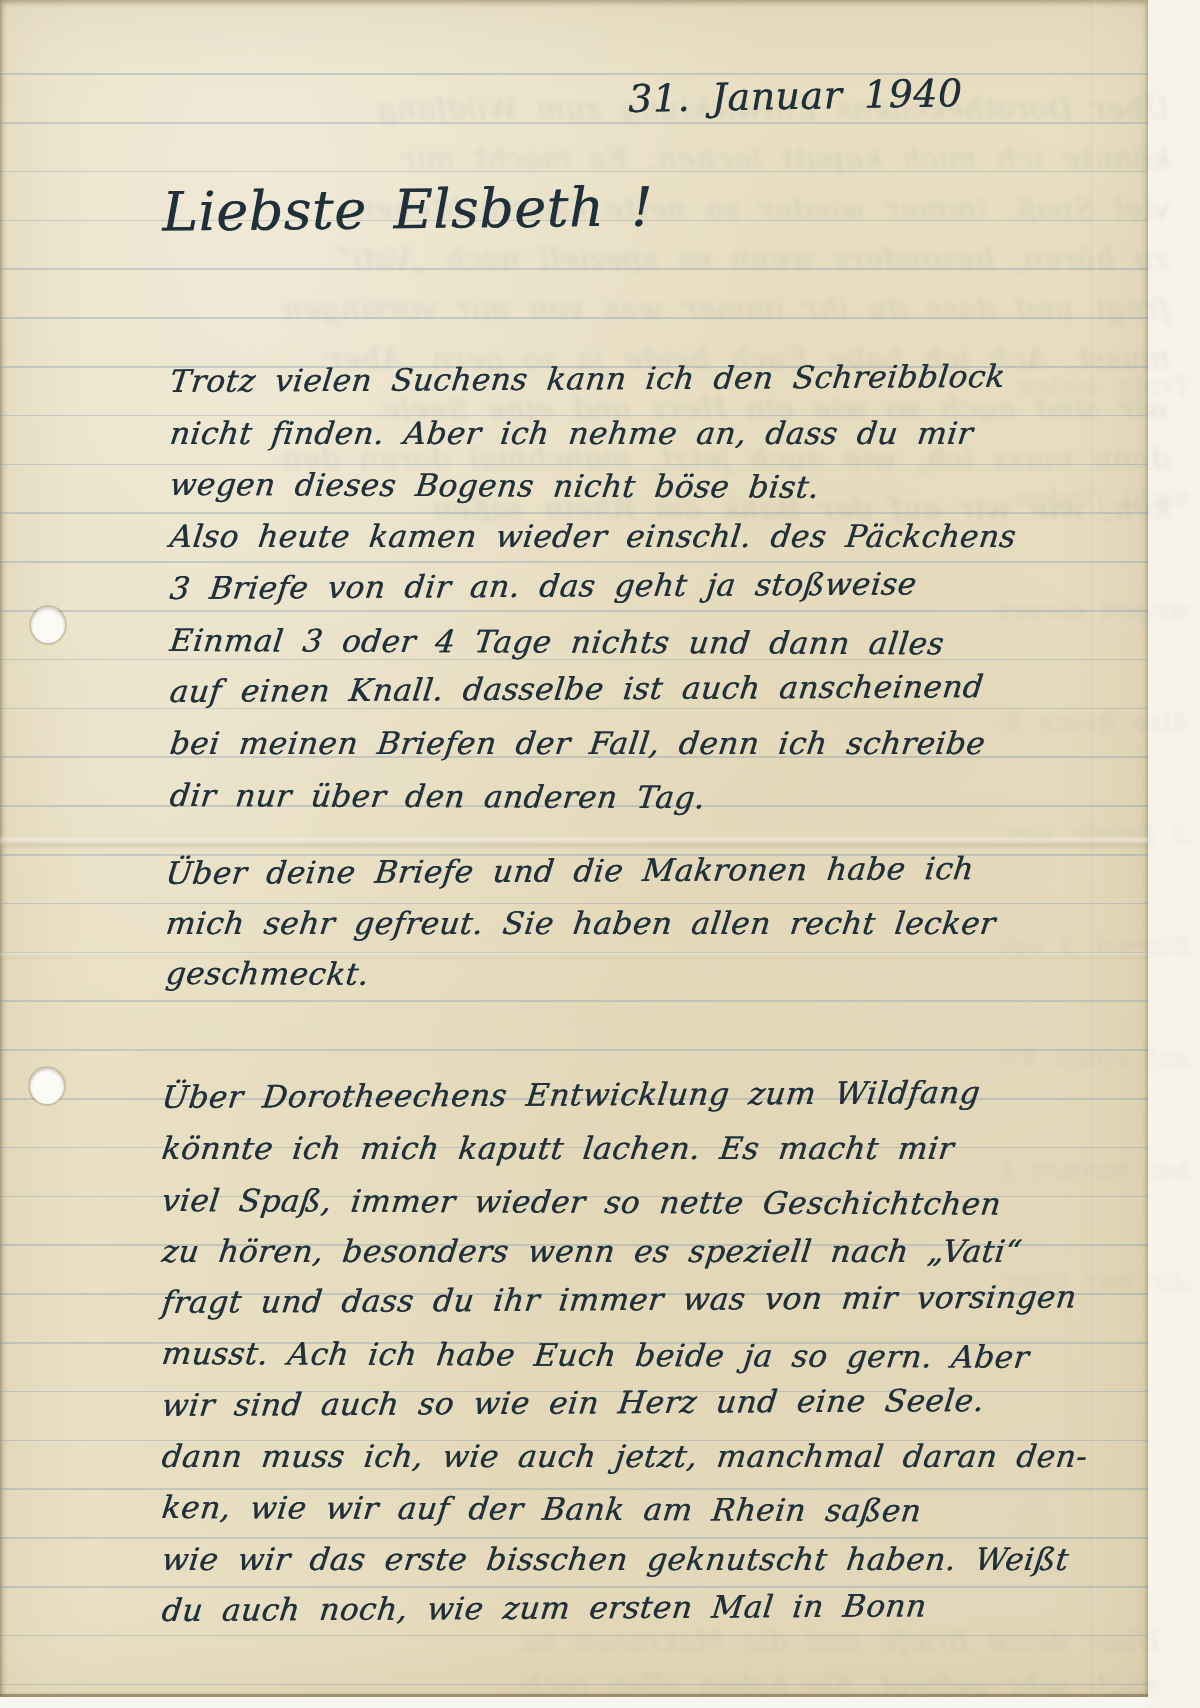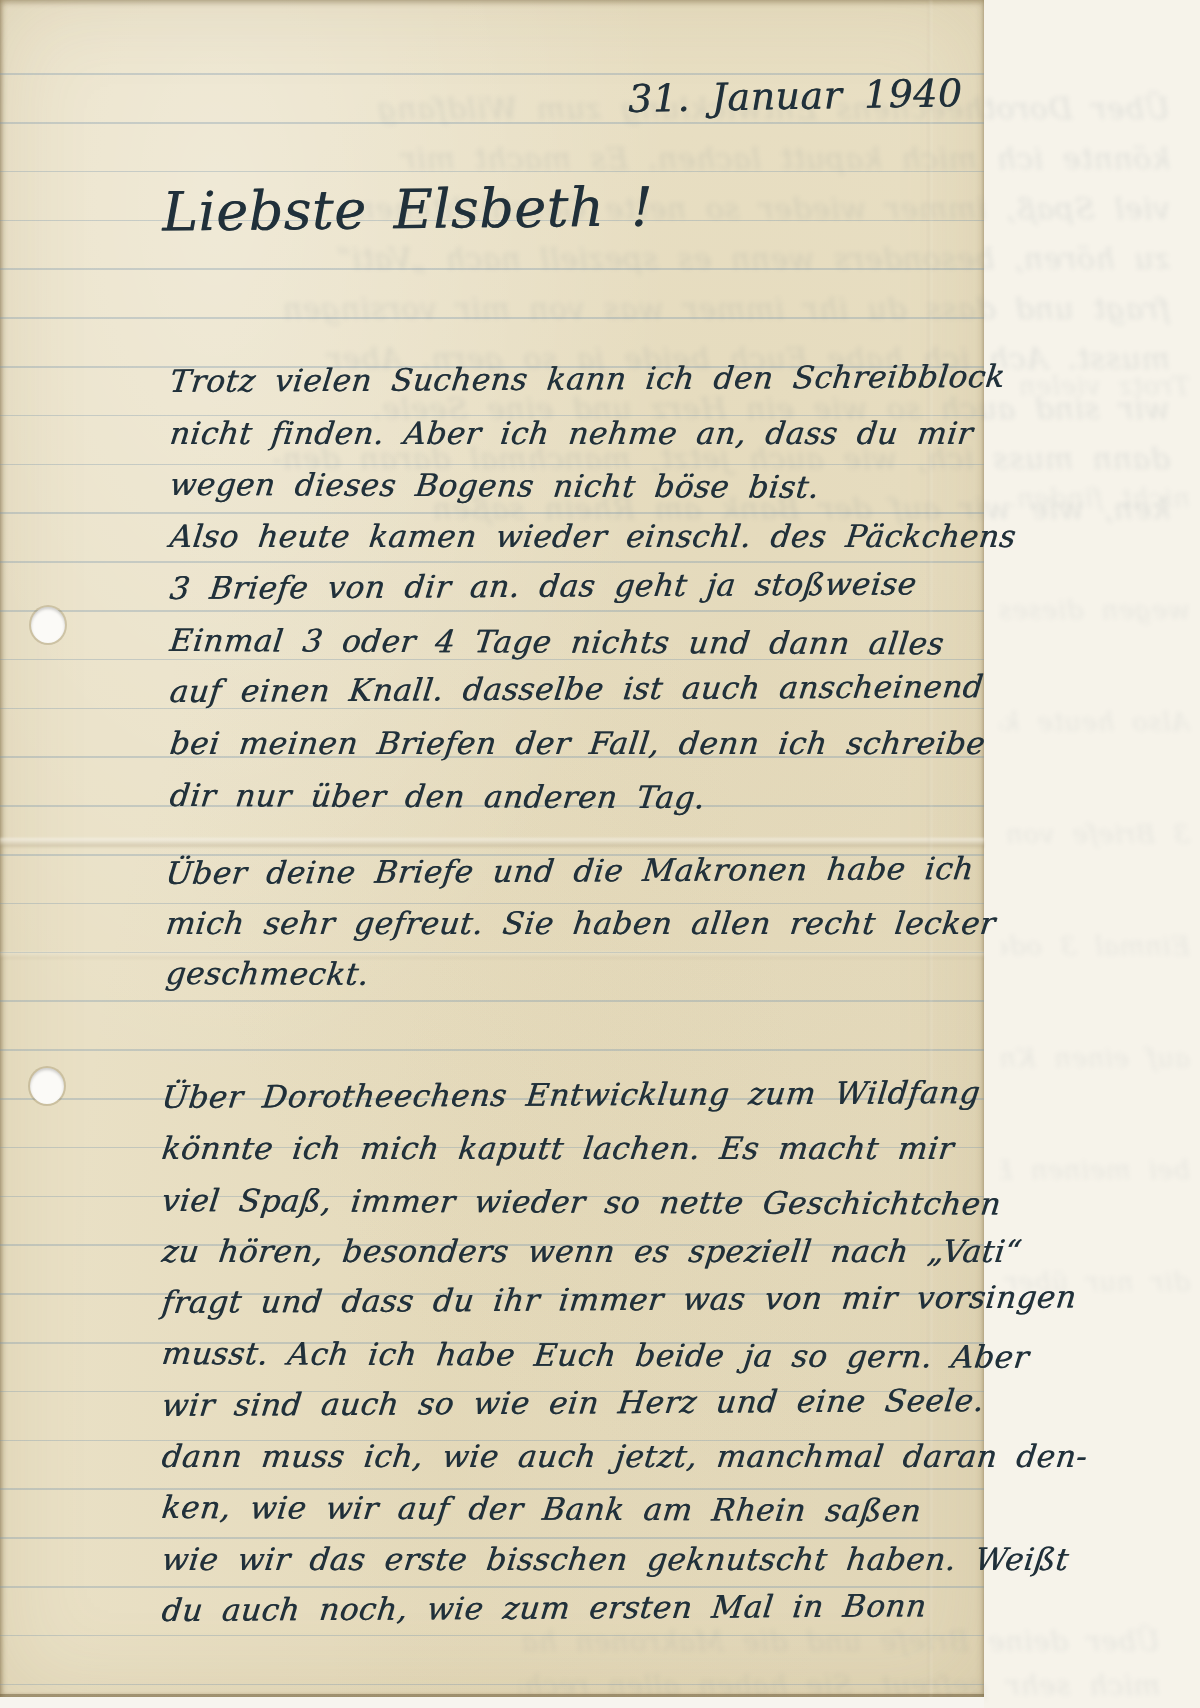--- a/index.html
+++ b/index.html
@@ -4,21 +4,21 @@
 <style>
   html, body { margin: 0; padding: 0; }
   body {
     width: 1200px; height: 1708px;
     background: #f6f3ea;
     font-family: "DejaVu Serif", serif;
     overflow: hidden;
   }
   .scan {
     position: relative;
-    width: 984px; height: 1708px;
+    width: 1148px; height: 1708px;
     background: #f6f3ea;
   }
   
   .paper {
     position: absolute;
     left: 0; top: 0; right: 0; bottom: 11px;
     background:
       radial-gradient(ellipse at 22% 12%, rgba(255,255,255,.30), rgba(255,255,255,0) 42%),
       radial-gradient(ellipse at 75% 40%, rgba(198,178,128,.14), rgba(198,178,128,0) 55%),
       radial-gradient(ellipse at 45% 85%, rgba(205,186,136,.16), rgba(205,186,136,0) 50%),

